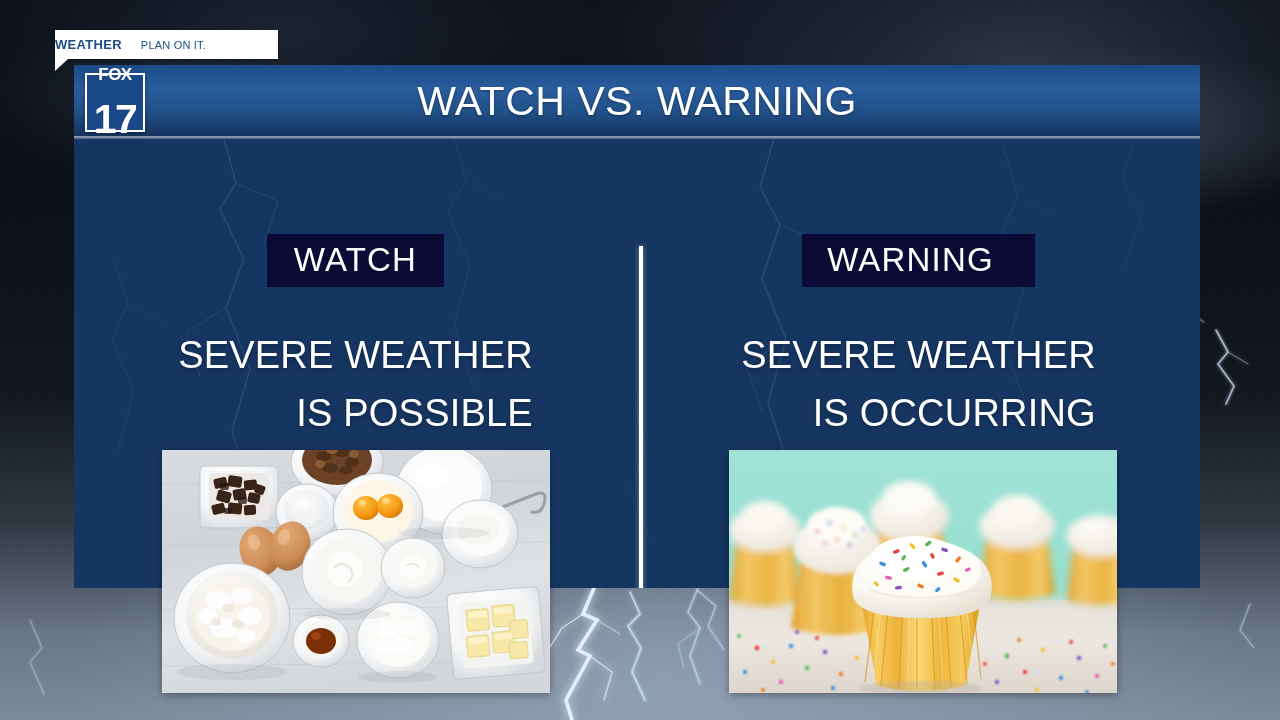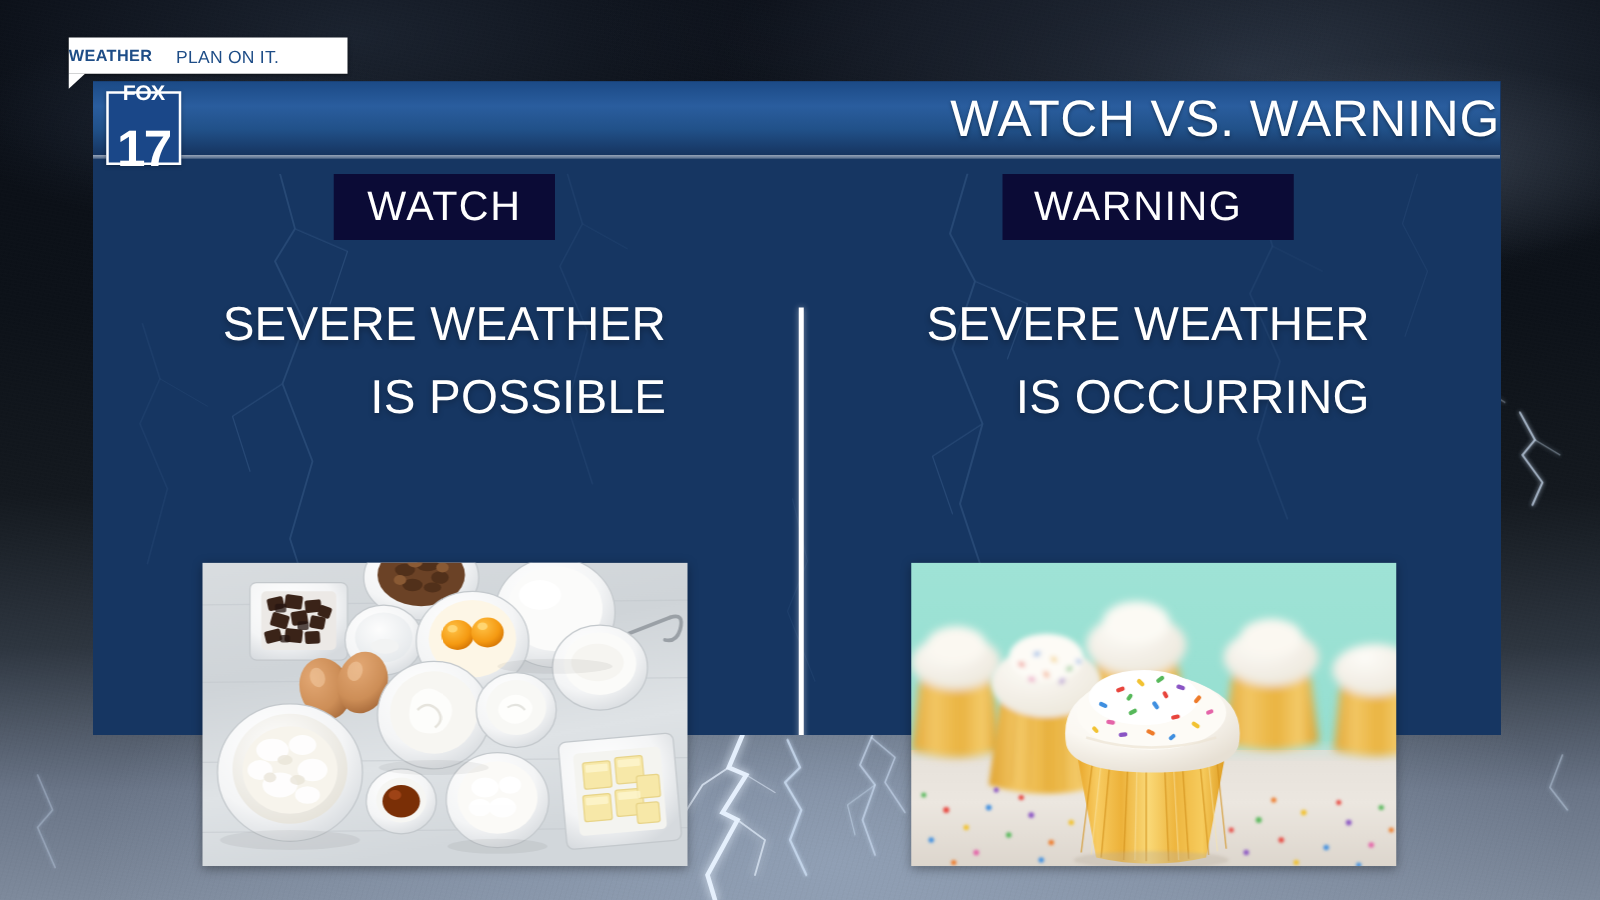--- a/index.html
+++ b/index.html
@@ -50,21 +50,21 @@
     background:#ffffff;
     display:flex; align-items:center;
     box-shadow:0 1px 3px rgba(0,0,0,.45);
     z-index:8;
   }
   .wx-badge .wx-word {
     font-size:13px; font-weight:bold; letter-spacing:.3px;
     color:#1e4d87;
   }
   .wx-badge .wx-tag {
-    font-size:14px; font-weight:normal; letter-spacing:.2px;
+    font-size:11px; font-weight:normal; letter-spacing:.2px;
     color:#1e4d87;
     margin-left:19px;
   }
   .wx-notch {
     position:absolute; left:55px; top:59px;
     width:0; height:0;
     border-left:13px solid #ffffff;
     border-bottom:12px solid transparent;
     z-index:8;
   }
@@ -80,23 +80,23 @@
   }
   .panel-lightning {
     position:absolute; left:0; top:74px;
     width:100%; height:449px;
     opacity:.30;
   }
 
   
   .panel-header {
     position:absolute; left:0; top:0;
-    width:100%; height:62px;
+    width:100%; height:74px;
     background:linear-gradient(to bottom, #1b4a86 0%, #2a5d9e 32%, #215189 62%, #14305a 100%);
-    display:flex; align-items:center; justify-content:flex-end;
+    display:flex; align-items:center; justify-content:center;
   }
   .panel-header::after {
     content:"";
     position:absolute; left:0; right:0; bottom:0;
     height:3px;
     background:linear-gradient(to bottom, rgba(255,255,255,.55), rgba(190,205,225,.35));
   }
   .header-title {
     font-size:41px; font-weight:normal;
     letter-spacing:.5px;
@@ -141,20 +141,21 @@
   }
   .col {
     position:absolute; top:0;
     width:50%; height:100%;
     display:flex; flex-direction:column; align-items:center;
   }
   .col-left  { left:0; }
   .col-right { left:50%; }
 
   .tag-box {
+    margin-top:95px;
     background:#0b0b36;
     color:#ffffff;
     font-size:33px; font-weight:normal;
     letter-spacing:1.2px;
     padding:9px 27px 11px 27px;
     line-height:1;
   }
   .col-right .tag-box { padding-left:25px; padding-right:41px; }
 
   .headline {

